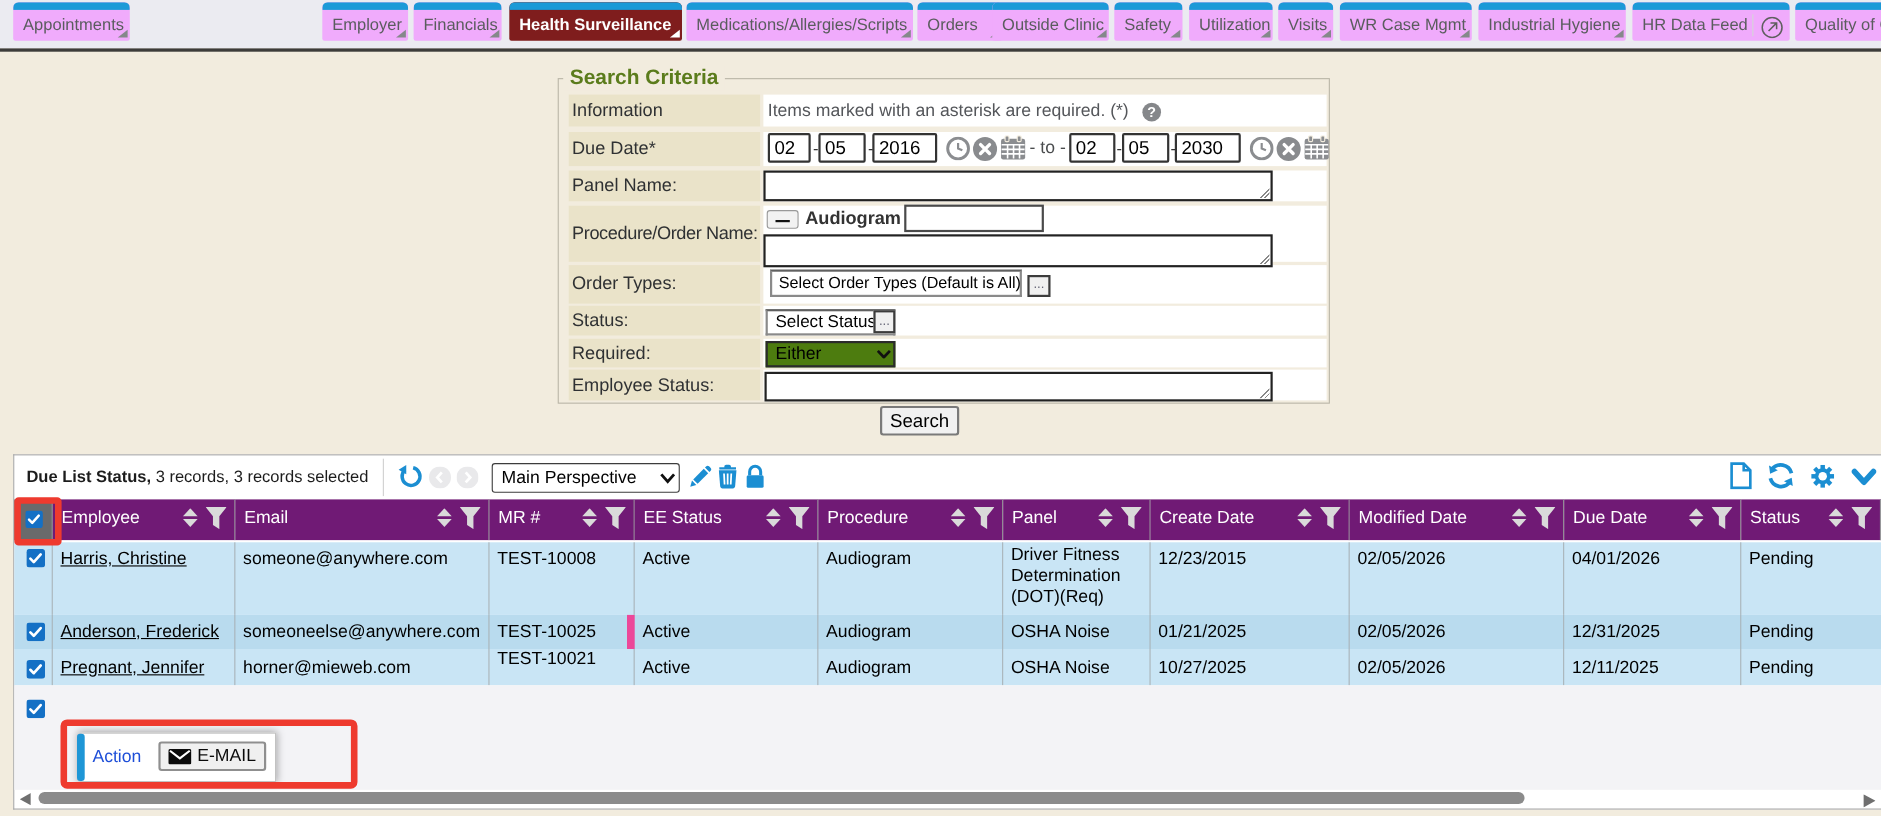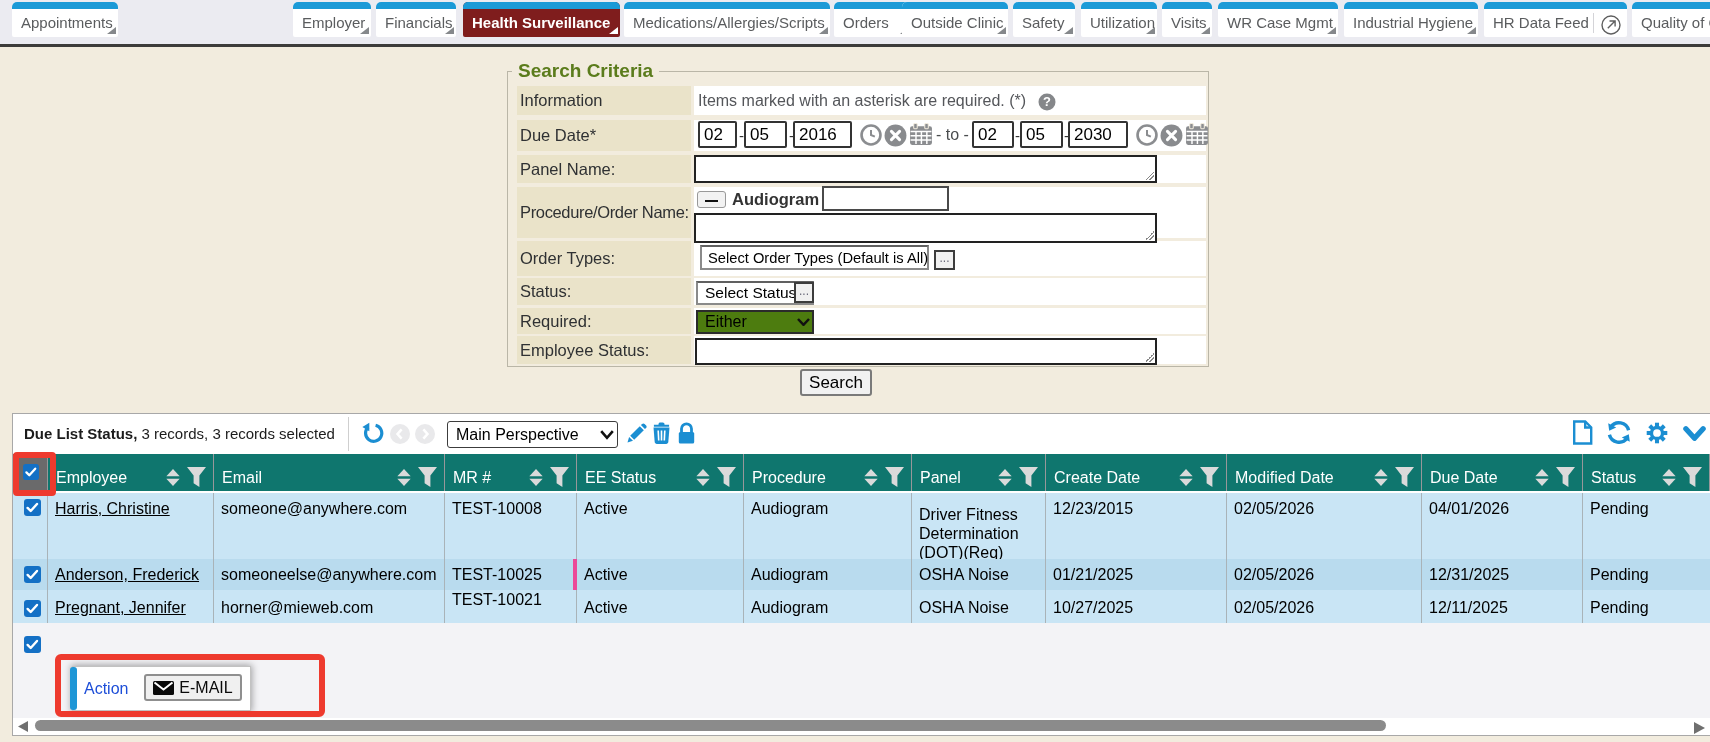--- a/index.html
+++ b/index.html
@@ -1,37 +1,37 @@
 <!DOCTYPE html>
 <html><head><meta charset="utf-8"><style>
 *{margin:0;padding:0;box-sizing:border-box}
 html,body{width:1710px;height:742px;overflow:hidden}
 body{font-family:"Liberation Sans",sans-serif;background:#f2ecde;position:relative}
 .abs{position:absolute}
 
 #tabbar{position:absolute;left:0;top:0;width:1710px;height:44px;background:#ebebf1}
-.tab{position:absolute;top:2px;height:35px;background:#ffffff;border-radius:5px 5px 2px 2px;overflow:hidden}
+.tab{position:absolute;top:2px;height:35px;background:#f0abfc;border-radius:5px 5px 2px 2px;overflow:hidden}
 .tab .cap{position:absolute;left:0;top:0;right:0;height:7px;background:#1b9ad7}
 .tab .lbl{position:absolute;left:9px;top:8px;height:26px;line-height:26px;font-size:15px;color:#5a5c5e;white-space:nowrap}
 .tab .tri{position:absolute;right:2px;bottom:3px;width:0;height:0;border-left:9px solid transparent;border-bottom:7px solid #85888b}
 .tab.active{background:#7f1d1d}
 .tab.active .lbl{color:#fff;font-weight:bold}
 .tab.active .tri{border-bottom-color:#fff}
 #darkline{position:absolute;left:0;top:44px;width:1710px;height:2.5px;background:#3d3c3a}
 
 #fsbox{position:absolute;left:507px;top:71px;width:702px;height:296px;border:1px solid #bab6a7}
 #fslegend{position:absolute;left:512px;top:60px;background:#f2ecde;padding:0 6px;font-size:19px;font-weight:bold;color:#5b7c1c}
 .lbcell{position:absolute;left:517px;width:174px;background:#eae3c9;color:#2f3133;font-size:16.5px;display:flex;align-items:center;padding-left:3px;white-space:nowrap}
 .ctcell{position:absolute;left:694px;width:512px;background:#fff}
 .inp{position:absolute;border:2px solid #333;border-radius:2px;background:#fff;font-size:17px;color:#000;padding-left:4px;display:flex;align-items:center}
 .ta{position:absolute;border:2px solid #222;background:#fff}
 .ta:after{content:"";position:absolute;right:1px;bottom:1px;width:9px;height:9px;background:linear-gradient(135deg,transparent 50%,#888 50%,#888 58%,transparent 58%,transparent 72%,#888 72%,#888 80%,transparent 80%)}
 .gtxt{position:absolute;font-size:16px;color:#54565a;white-space:nowrap}
 
-.hc{position:absolute;top:454px;height:37px;background:#0f766e;border-right:1px solid #97979a;color:#fff;font-size:16px;display:flex;align-items:flex-end;padding:0 6px 4px 8px;white-space:nowrap;overflow:hidden}
+.hc{position:absolute;top:454px;height:37px;background:#701a75;border-right:1px solid #97979a;color:#fff;font-size:16px;display:flex;align-items:center;padding:0 6px 4px 8px;white-space:nowrap;overflow:hidden}
 .rc{position:absolute;font-size:16px;color:#000;padding-left:7px;padding-right:5px;white-space:nowrap;overflow:hidden;line-height:19px}
 </style></head><body>
 <div id="tabbar">
 <div class="tab" style="left:12px;width:106px">
       <div class="cap"></div>
       <span class="lbl">Appointments</span>
       <i class="tri"></i>
     </div>
 <div class="tab" style="left:293px;width:78px">
       <div class="cap"></div>
@@ -395,34 +395,34 @@
     </span>
   </div>
 
 <div class="abs" style="left:13px;top:493px;width:1697px;height:66px;background:#c9e5f5"></div>
 <div class="rc" style="left:13px;top:493px;width:35px;height:66px;padding-top:6px;border-right:1px solid #a9b3b8;"></div>
 <div class="rc" style="left:48px;top:493px;width:166px;height:66px;padding-top:6px;border-right:1px solid #a9b3b8;"><u>Harris, Christine</u></div>
 <div class="rc" style="left:214px;top:493px;width:231px;height:66px;padding-top:6px;border-right:1px solid #a9b3b8;">someone@anywhere.com</div>
 <div class="rc" style="left:445px;top:493px;width:132px;height:66px;padding-top:6px;border-right:1px solid #a9b3b8;">TEST-10008</div>
 <div class="rc" style="left:577px;top:493px;width:167px;height:66px;padding-top:6px;border-right:1px solid #a9b3b8;">Active</div>
 <div class="rc" style="left:744px;top:493px;width:168px;height:66px;padding-top:6px;border-right:1px solid #a9b3b8;">Audiogram</div>
-<div class="rc" style="left:912px;top:493px;width:134px;height:66px;padding-top:12px;border-right:1px solid #a9b3b8;">Driver Fitness<br>Determination<br>(DOT)(Req)</div>
+<div class="rc" style="left:912px;top:493px;width:134px;height:66px;padding-top:2px;border-right:1px solid #a9b3b8;">Driver Fitness<br>Determination<br>(DOT)(Req)</div>
 <div class="rc" style="left:1046px;top:493px;width:181px;height:66px;padding-top:6px;border-right:1px solid #a9b3b8;">12/23/2015</div>
 <div class="rc" style="left:1227px;top:493px;width:195px;height:66px;padding-top:6px;border-right:1px solid #a9b3b8;">02/05/2026</div>
 <div class="rc" style="left:1422px;top:493px;width:161px;height:70px;padding-top:6px;border-right:1px solid #a9b3b8;">04/01/2026</div>
 <div class="rc" style="left:1583px;top:493px;width:127px;height:66px;padding-top:6px;">Pending</div>
 <svg class="abs" style="left:24px;top:499px" width="17" height="17" viewBox="0 0 17 17">
     <rect width="17" height="17" rx="3" fill="#1470c5"></rect>
     <path d="M3.6 8.9l3.1 3.1 6.3-7" fill="none" stroke="#fff" stroke-width="2.4" stroke-linecap="round" stroke-linejoin="round"></path>
   </svg>
 <div class="abs" style="left:13px;top:559px;width:1697px;height:31px;background:#b9dbee"></div>
 <div class="rc" style="left:13px;top:559px;width:35px;height:31px;padding-top:6px;border-right:1px solid #a9b3b8;"></div>
 <div class="rc" style="left:48px;top:559px;width:166px;height:31px;padding-top:6px;border-right:1px solid #a9b3b8;"><u>Anderson, Frederick</u></div>
 <div class="rc" style="left:214px;top:559px;width:231px;height:31px;padding-top:6px;border-right:1px solid #a9b3b8;">someoneelse@anywhere.com</div>
-<div class="rc" style="left:445px;top:559px;width:132px;height:31px;padding-top:6px;border-right:4px solid #ec4899;">TEST-10025</div>
+<div class="rc" style="left:445px;top:559px;width:132px;height:31px;padding-top:6px;border-right:7px solid #ec4899;">TEST-10025</div>
 <div class="rc" style="left:577px;top:559px;width:167px;height:31px;padding-top:6px;border-right:1px solid #a9b3b8;">Active</div>
 <div class="rc" style="left:744px;top:559px;width:168px;height:31px;padding-top:6px;border-right:1px solid #a9b3b8;">Audiogram</div>
 <div class="rc" style="left:912px;top:559px;width:134px;height:31px;padding-top:6px;border-right:1px solid #a9b3b8;">OSHA Noise</div>
 <div class="rc" style="left:1046px;top:559px;width:181px;height:31px;padding-top:6px;border-right:1px solid #a9b3b8;">01/21/2025</div>
 <div class="rc" style="left:1227px;top:559px;width:195px;height:31px;padding-top:6px;border-right:1px solid #a9b3b8;">02/05/2026</div>
 <div class="rc" style="left:1422px;top:559px;width:161px;height:31px;padding-top:6px;border-right:1px solid #a9b3b8;">12/31/2025</div>
 <div class="rc" style="left:1583px;top:559px;width:127px;height:31px;padding-top:6px;">Pending</div>
 <svg class="abs" style="left:24px;top:566px" width="17" height="17" viewBox="0 0 17 17">
     <rect width="17" height="17" rx="3" fill="#1470c5"></rect>
     <path d="M3.6 8.9l3.1 3.1 6.3-7" fill="none" stroke="#fff" stroke-width="2.4" stroke-linecap="round" stroke-linejoin="round"></path>

